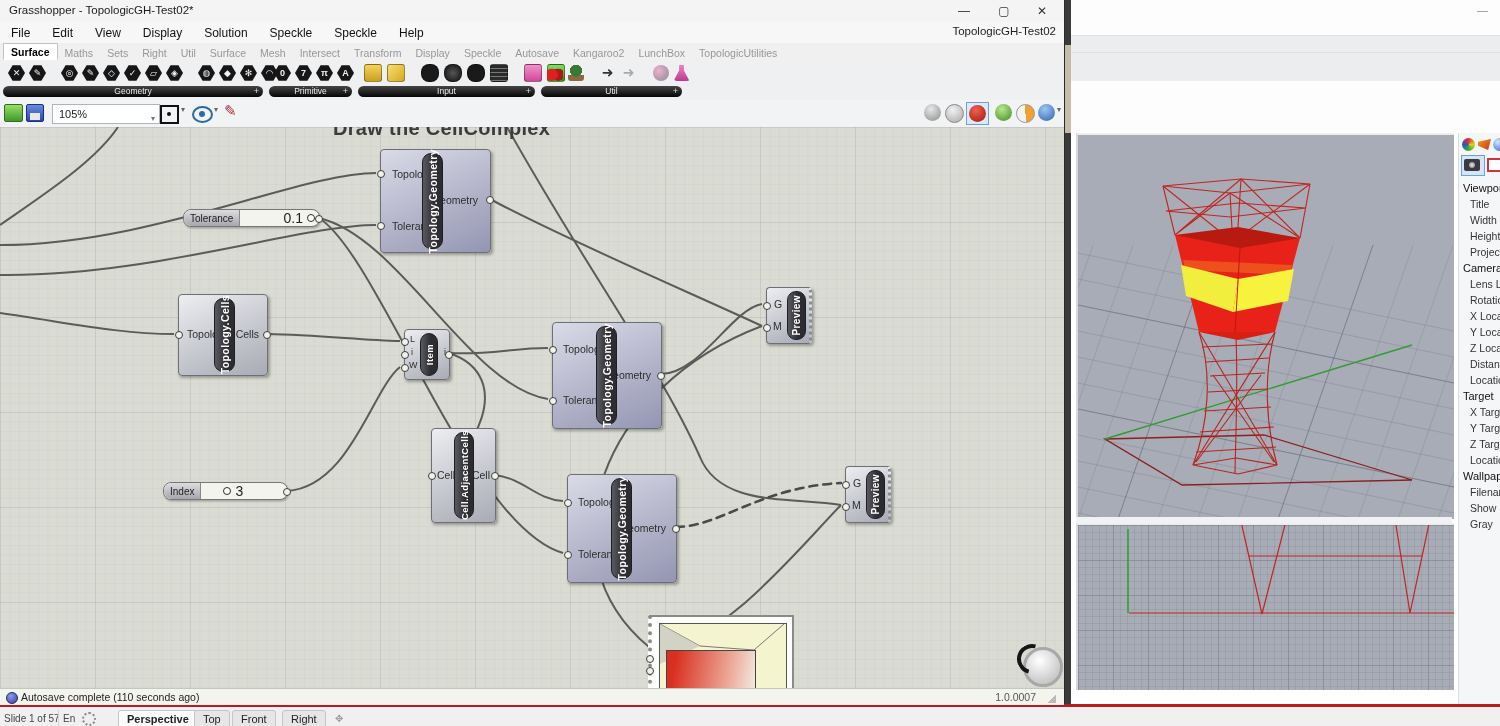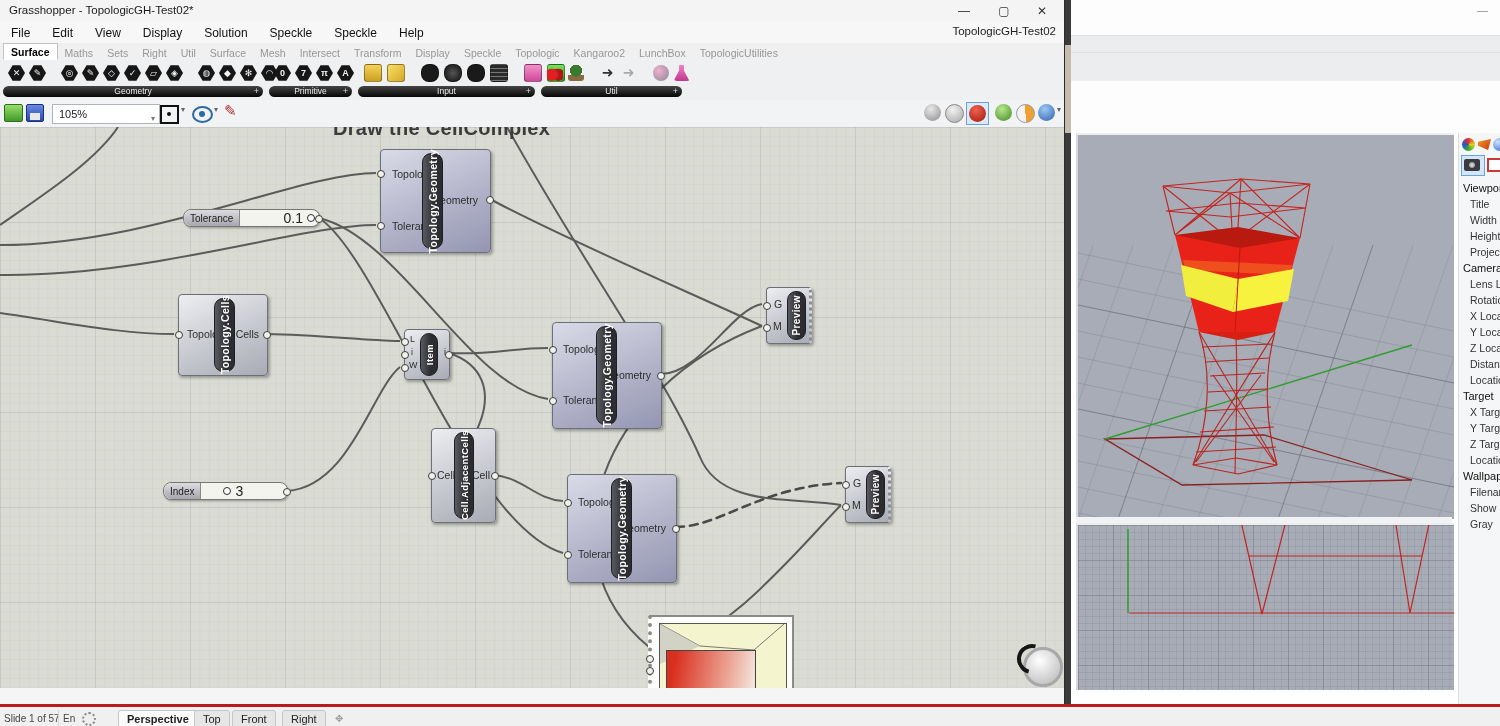--- a/index.html
+++ b/index.html
@@ -216,21 +216,21 @@
       <span class="ribbon-tab">Maths</span>
       <span class="ribbon-tab">Sets</span>
       <span class="ribbon-tab">Right</span>
       <span class="ribbon-tab">Util</span>
       <span class="ribbon-tab">Surface</span>
       <span class="ribbon-tab">Mesh</span>
       <span class="ribbon-tab">Intersect</span>
       <span class="ribbon-tab">Transform</span>
       <span class="ribbon-tab">Display</span>
       <span class="ribbon-tab">Speckle</span>
-      <span class="ribbon-tab">Topologic</span>
+      <span class="ribbon-tab">Autosave</span>
       <span class="ribbon-tab">Kangaroo2</span>
       <span class="ribbon-tab">LunchBox</span>
       <span class="ribbon-tab">TopologicUtilities</span>
     </div>
 
     <div class="gh-toolbar">
       <div class="tgroup" style="left:2px;width:262px;">
         <div class="ticons">
           <div class="hex">✕</div>
           <div class="hex">✎</div>
@@ -462,15 +462,21 @@
         </div>
         <i class="port" style="left:-6px;top:38px;"></i>
         <i class="port" style="left:-6px;top:50px;"></i>
       </div>
 
       <div class="compass">
         <span class="compass-arc"></span>
       </div>
     </div>
 
+    <div class="gh-statusbar">
+      <span class="status-ico"></span>
+      <span class="status-msg">Autosave complete (110 seconds ago)</span>
+      <span class="status-ver">1.0.0007</span>
+      <span class="abs" style="right:8px;top:6px;width:8px;height:8px;background:linear-gradient(135deg,transparent 50%,#bbb 50%);"></span>
+    </div>
   </div>
 
 </div>
 
 </body></html>

